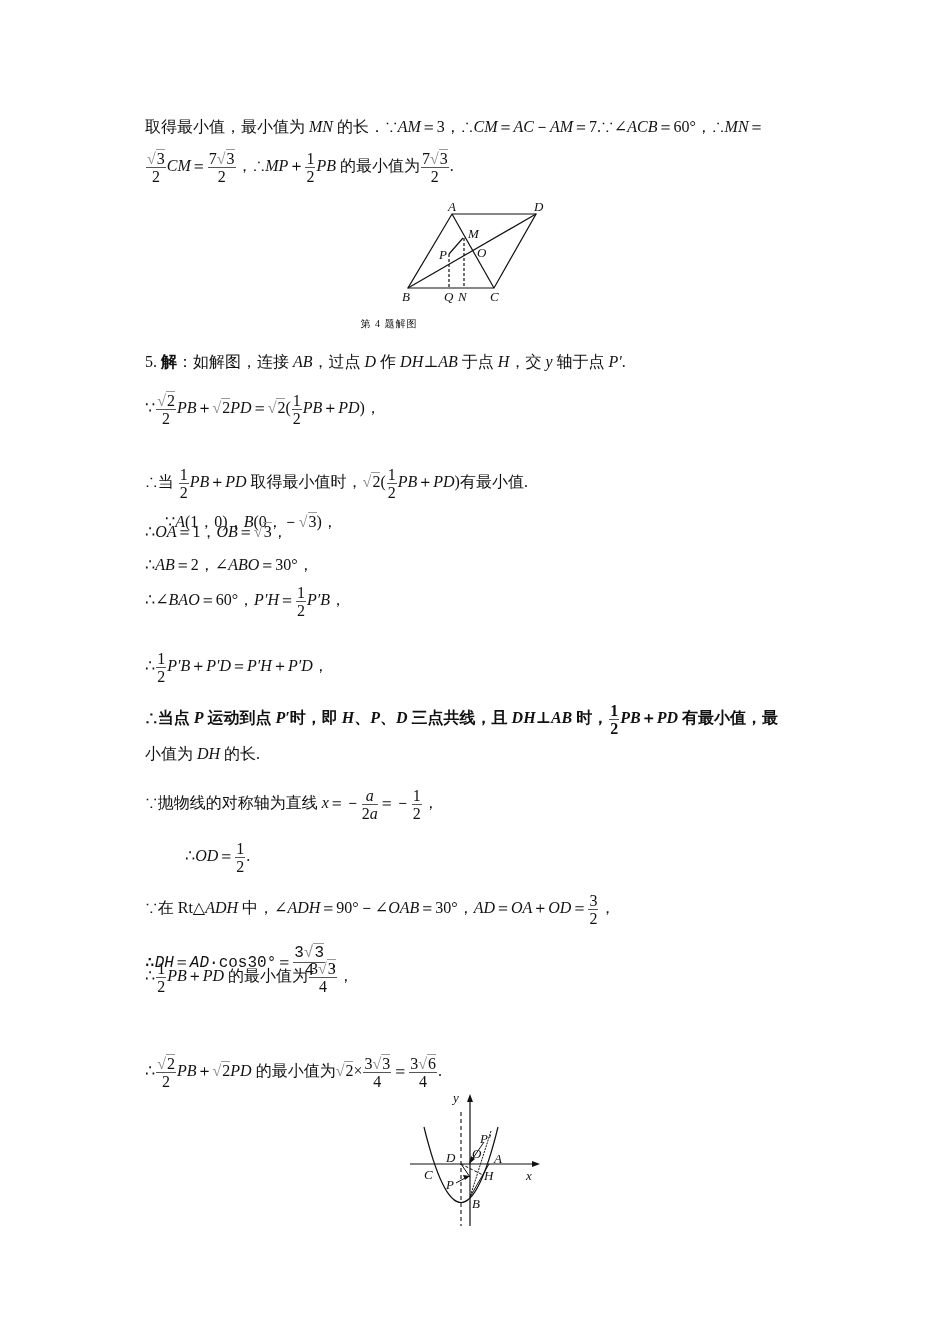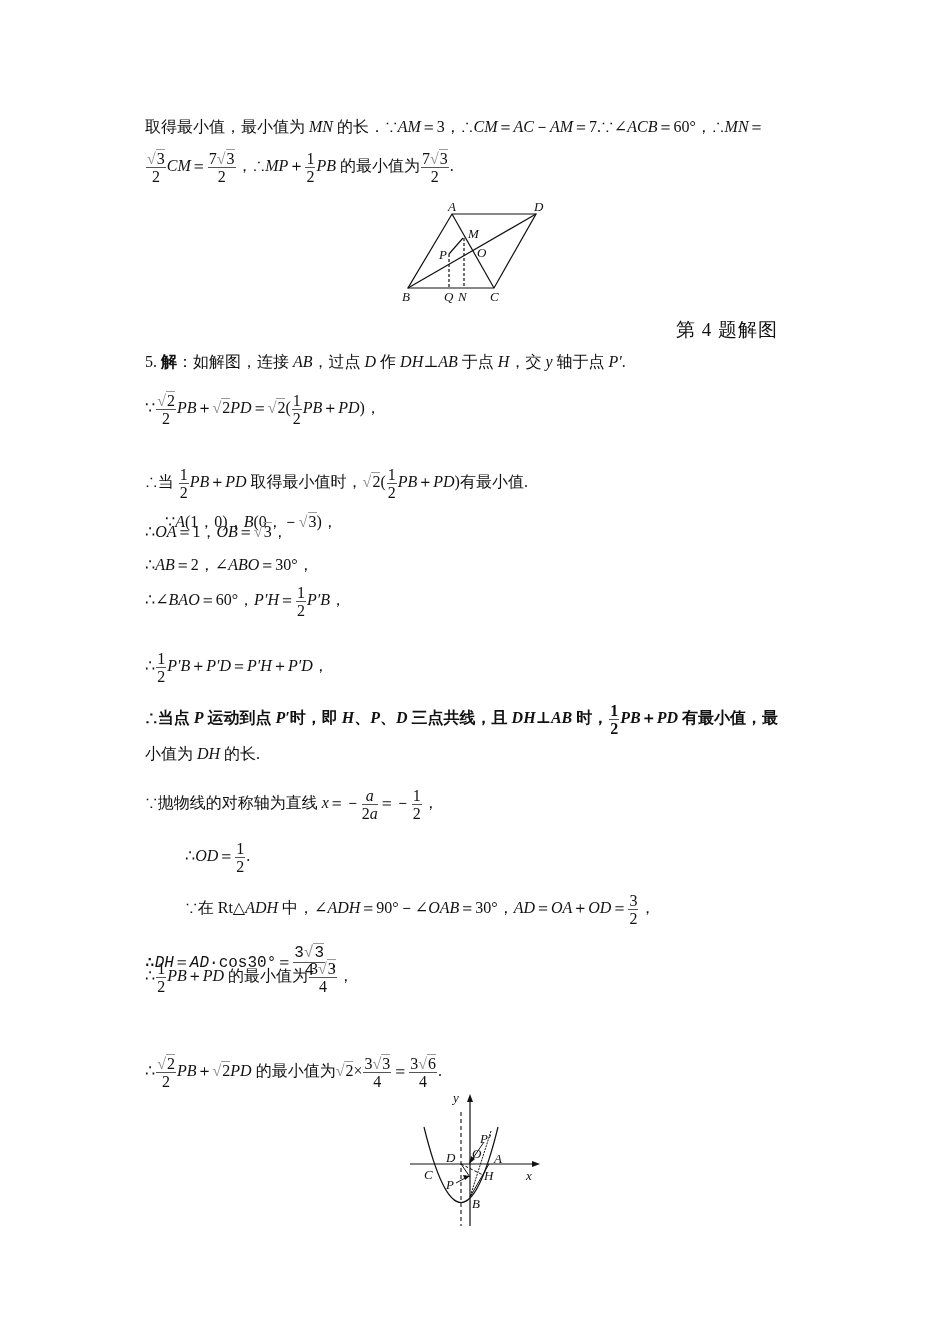--- a/index.html
+++ b/index.html
@@ -7,21 +7,21 @@
          font-family: "Liberation Serif", "DejaVu Serif", serif; color:#111; font-size:16px; }
   .line { position:absolute; left:145px; white-space:nowrap; line-height:20px; }
   .it { font-style:italic; }
   .frac { display:inline-block; vertical-align:middle; text-align:center; line-height:17px; margin:0 1px; }
   .frac > span { display:block; }
   .frac .num { border-bottom:1px solid #555; padding:0 1px; }
   .sqrt { display:inline-block; }
   .sqrt .rad { color:#888; }
   .sqrt .arg { border-top:1px solid #999; padding-left:1px; }
   svg text { font-family: "Liberation Serif", serif; font-style:italic; font-size:13px; fill:#111; }
-  .caption { position:absolute; left:0; width:778px; text-align:right; top:317px; font-size:19px; letter-spacing:1px; }
+  .caption { position:absolute; left:0; width:778px; text-align:center; top:317px; font-size:10px; letter-spacing:1px; }
 </style>
 </head>
 <body>
 
 <div class="line" style="top:117px;text-align:right;">取得最小值，最小值为 <span class="it">MN</span> 的长．∵<span class="it">AM</span>＝3，∴<span class="it">CM</span>＝<span class="it">AC</span>－<span class="it">AM</span>＝7.∵∠<span class="it">ACB</span>＝60°，∴<span class="it">MN</span>＝</div>
 
 <div class="line" style="top:150px;">
   <span class="frac"><span class="num"><span class="sqrt"><span class="rad">√</span><span class="arg">3</span></span></span><span>2</span></span><span class="it">CM</span>＝<span class="frac"><span class="num">7<span class="sqrt"><span class="rad">√</span><span class="arg">3</span></span></span><span>2</span></span>，∴<span class="it">MP</span>＋<span class="frac"><span class="num">1</span><span>2</span></span><span class="it">PB</span> 的最小值为<span class="frac"><span class="num">7<span class="sqrt"><span class="rad">√</span><span class="arg">3</span></span></span><span>2</span></span>.
 </div>
 
@@ -55,21 +55,21 @@
 <div class="line" style="top:512px;margin-left:20px;">∵<span class="it">A</span>(1，0)，<span class="it">B</span>(0，－<span class="sqrt"><span class="rad">√</span><span class="arg">3</span></span>)，</div>
 <div class="line" style="top:522px;">∴<span class="it">OA</span>＝1，<span class="it">OB</span>＝<span class="sqrt"><span class="rad">√</span><span class="arg">3</span></span>，</div>
 <div class="line" style="top:555px;">∴<span class="it">AB</span>＝2，∠<span class="it">ABO</span>＝30°，</div>
 <div class="line" style="top:584px;">∴∠<span class="it">BAO</span>＝60°，<span class="it">P′H</span>＝<span class="frac"><span class="num">1</span><span>2</span></span><span class="it">P′B</span>，</div>
 <div class="line" style="top:650px;">∴<span class="frac"><span class="num">1</span><span>2</span></span><span class="it">P′B</span>＋<span class="it">P′D</span>＝<span class="it">P′H</span>＋<span class="it">P′D</span>，</div>
 <div class="line" style="top:702px;font-weight:bold;">∴当点 <span class="it">P</span> 运动到点 <span class="it">P′</span>时，即 <span class="it">H</span>、<span class="it">P</span>、<span class="it">D</span> 三点共线，且 <span class="it">DH</span>⊥<span class="it">AB</span> 时，<span class="frac"><span class="num">1</span><span>2</span></span><span class="it">PB</span>＋<span class="it">PD</span> 有最小值，最</div>
 <div class="line" style="top:744px;">小值为 <span class="it">DH</span> 的长.</div>
 
 <div class="line" style="top:787px;">∵抛物线的对称轴为直线 <span class="it">x</span>＝－<span class="frac"><span class="num it">a</span><span>2<span class="it">a</span></span></span>＝－<span class="frac"><span class="num">1</span><span>2</span></span>，</div>
 <div class="line" style="top:840px;margin-left:40px;">∴<span class="it">OD</span>＝<span class="frac"><span class="num">1</span><span>2</span></span>.</div>
-<div class="line" style="top:892px;margin-left:40px;">∵在 Rt△<span class="it">ADH</span> 中，∠<span class="it">ADH</span>＝90°－∠<span class="it">OAB</span>＝30°，<span class="it">AD</span>＝<span class="it">OA</span>＋<span class="it">OD</span>＝<span class="frac"><span class="num">3</span><span>2</span></span>，</div>
+<div class="line" style="top:892px;">∵在 Rt△<span class="it">ADH</span> 中，∠<span class="it">ADH</span>＝90°－∠<span class="it">OAB</span>＝30°，<span class="it">AD</span>＝<span class="it">OA</span>＋<span class="it">OD</span>＝<span class="frac"><span class="num">3</span><span>2</span></span>，</div>
 <div class="line" style="top:945px;font-family:Liberation Mono, monospace;">∴<span class="it">DH</span>＝<span class="it">AD</span>·cos30°＝<span class="frac"><span class="num">3<span class="sqrt"><span class="rad">√</span><span class="arg">3</span></span></span><span>4</span></span>，</div>
 <div class="line" style="top:960px;">∴<span class="frac"><span class="num">1</span><span>2</span></span><span class="it">PB</span>＋<span class="it">PD</span> 的最小值为<span class="frac"><span class="num">3<span class="sqrt"><span class="rad">√</span><span class="arg">3</span></span></span><span>4</span></span>，</div>
 <div class="line" style="top:1055px;">∴<span class="frac"><span class="num"><span class="sqrt"><span class="rad">√</span><span class="arg">2</span></span></span><span>2</span></span><span class="it">PB</span>＋<span class="sqrt"><span class="rad">√</span><span class="arg">2</span></span><span class="it">PD</span> 的最小值为<span class="sqrt"><span class="rad">√</span><span class="arg">2</span></span>×<span class="frac"><span class="num">3<span class="sqrt"><span class="rad">√</span><span class="arg">3</span></span></span><span>4</span></span>＝<span class="frac"><span class="num">3<span class="sqrt"><span class="rad">√</span><span class="arg">6</span></span></span><span>4</span></span>.</div>
 
 <svg style="position:absolute;left:0;top:1085px;" width="950" height="150">
   <g transform="translate(0,-1085)">
 
     <line x1="410" y1="1164" x2="534" y2="1164" stroke="#111" stroke-width="1.2"></line>
     <polygon points="540,1164 532,1161 532,1167" fill="#111"></polygon>
     <line x1="470" y1="1226" x2="470" y2="1100" stroke="#111" stroke-width="1.2"></line>

